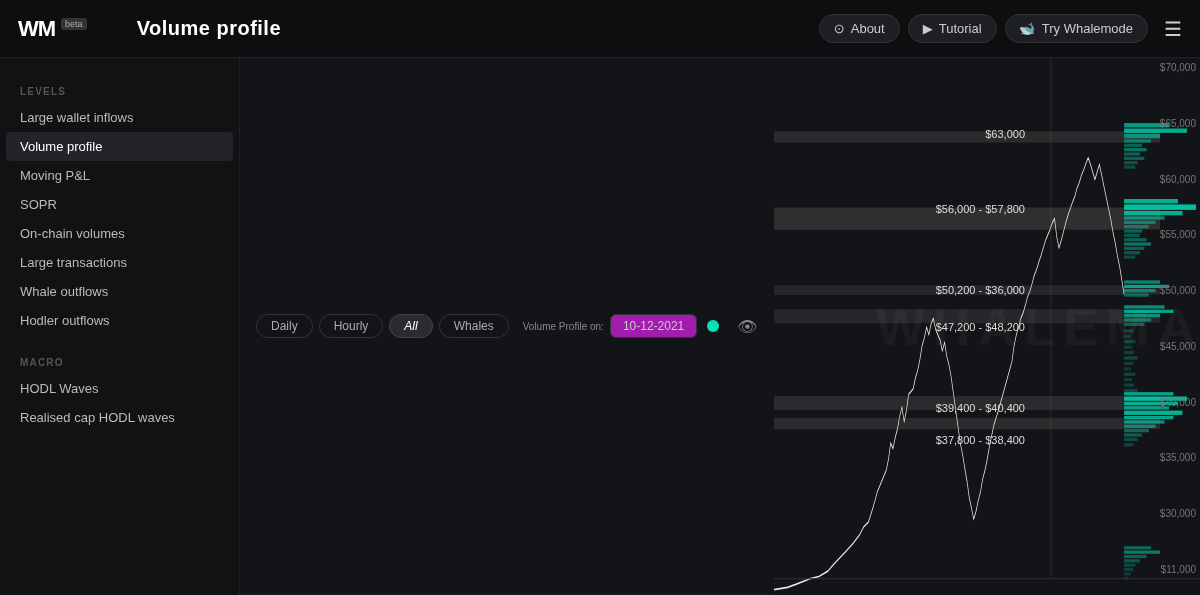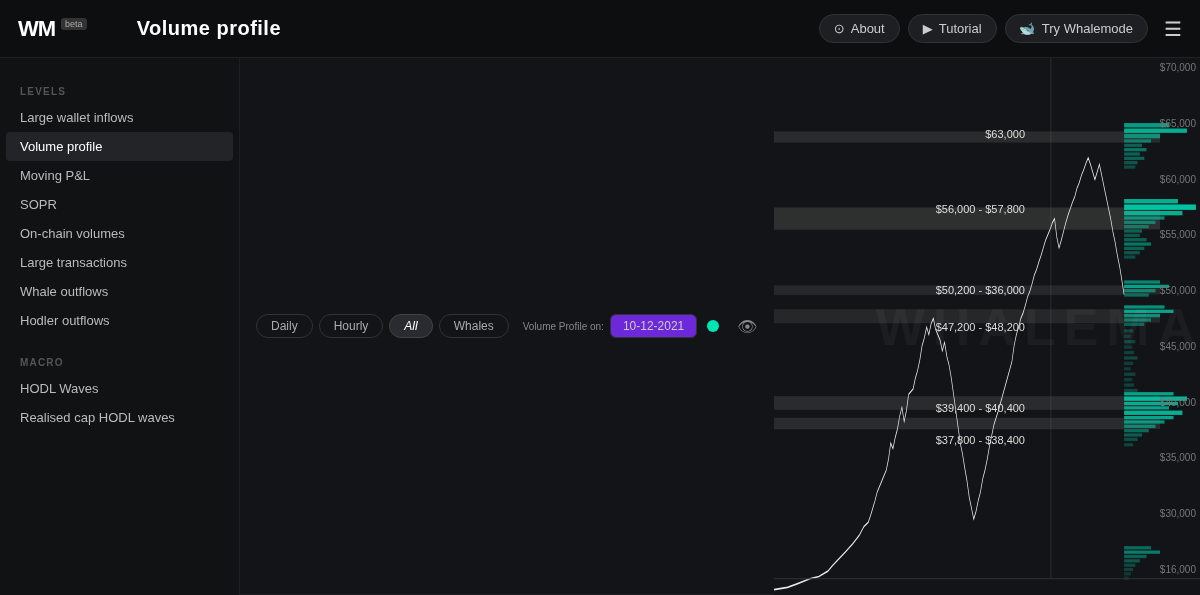--- a/index.html
+++ b/index.html
@@ -143,21 +143,21 @@
       color: #fff;
       border-color: #444;
       font-style: italic;
     }
     .profile-on-label {
       color: #888;
       font-size: 10px;
       margin-left: 8px;
     }
     .date-badge {
-      background: #6d28d9;
+      background: #a21caf;
       border: 1px solid #333;
       color: #ccc;
       padding: 4px 12px;
       border-radius: 6px;
       font-size: 12px;
     }
     .slider-container {
       flex: 1;
       display: flex;
       align-items: center;
@@ -568,20 +568,20 @@
       <div class="y-axis">
         <span class="y-label">$70,000</span>
         <span class="y-label">$65,000</span>
         <span class="y-label">$60,000</span>
         <span class="y-label">$55,000</span>
         <span class="y-label">$50,000</span>
         <span class="y-label">$45,000</span>
         <span class="y-label">$40,000</span>
         <span class="y-label">$35,000</span>
         <span class="y-label">$30,000</span>
-        <span class="y-label">$16,000</span>
+        <span class="y-label">$11,000</span>
       </div>
 
       
 
     </div>
   </div>
 </div>
 
 </body></html>

